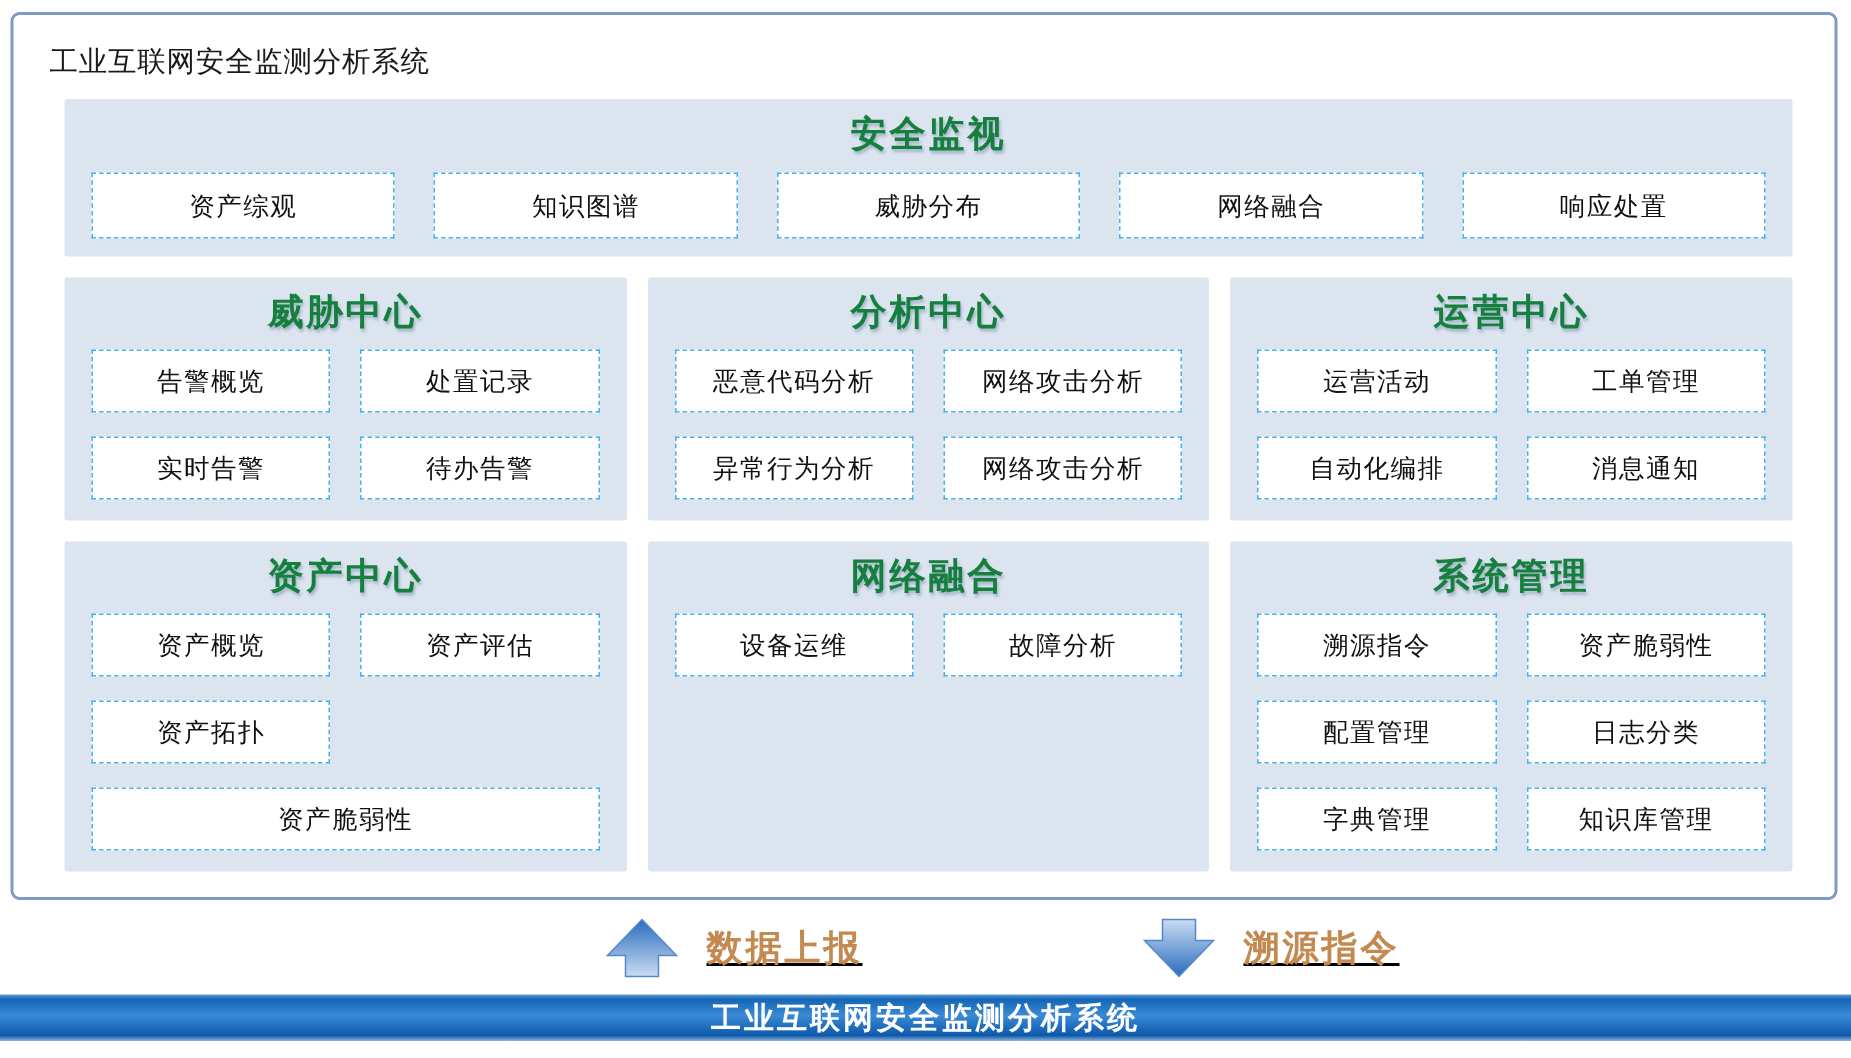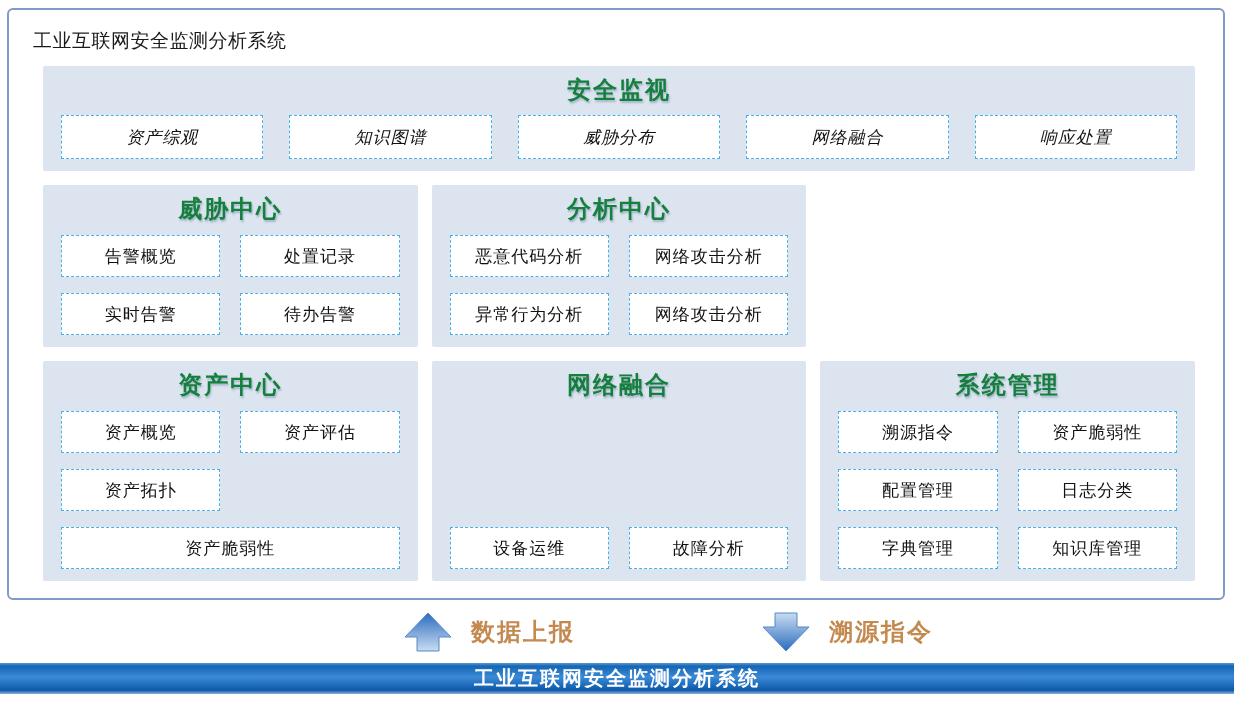--- a/index.html
+++ b/index.html
@@ -18,34 +18,34 @@
   .panel { background:#dce4ef; border-radius:2px; padding:8px 18px 12px;
            display:flex; flex-direction:column; }
   .panel-title { text-align:center; font-size:24px; font-weight:bold; color:#15803d;
                  letter-spacing:2px; line-height:32px;
                  text-shadow:1px 2px 2px rgba(100,125,160,0.45); }
 
   .box { background:#ffffff; border:1.5px dashed #45b2e8; display:flex;
          align-items:center; justify-content:center; font-size:17px; color:#111111;
          letter-spacing:1px; white-space:nowrap; }
 
-  .top-items { display:flex; gap:26px; margin-top:9px;font-style:italic; }
+  .top-items { display:flex; gap:26px; margin-top:9px; }
   .top-items .box { flex:1; height:44px; }
 
   .row3 { display:grid; grid-template-columns:1fr 1fr 1fr; gap:14px; }
-  .row3 .panel { min-height:162px;justify-content:space-between; }
+  .row3 .panel { min-height:162px; }
   .row3.tall .panel { min-height:220px; }
 
   .panel-grid { display:grid; grid-template-columns:1fr 1fr; gap:16px 20px;
                 grid-auto-rows:42px; align-content:start; margin-top:8px; }
   .box.wide { grid-column:1 / -1; }
 
   .flow-row { position:absolute; top:601px; left:0; width:1234px; height:62px;
               display:flex; align-items:center; padding-left:403px; gap:186px; }
-  .flow-group { display:flex; align-items:center; gap:18px; }
+  .flow-group { display:flex; align-items:center; gap:18px;text-decoration:underline; }
   .flow-label { font-size:24px; font-weight:bold; color:#c3894f; letter-spacing:2px;
                 white-space:nowrap; }
   .flow-arrow { width:50px; height:42px; display:block; }
 
   .bottom-bar { position:absolute; top:663px; left:0; width:1234px; height:31px;
                 background:linear-gradient(180deg,#5c9ad2 0%,#1465b5 10%,#3a8ad6 45%,
                            #0d58aa 88%,#8fb3da 100%);
                 display:flex; align-items:center; justify-content:center; }
   .bottom-bar-label { color:#ffffff; font-size:20px; font-weight:bold;
                       letter-spacing:2px; white-space:nowrap; }
@@ -79,20 +79,29 @@
           <div class="box">待办告警</div>
         </div>
       </div>
       <div class="panel">
         <div class="panel-title">分析中心</div>
         <div class="panel-grid">
           <div class="box">恶意代码分析</div>
           <div class="box">网络攻击分析</div>
           <div class="box">异常行为分析</div>
           <div class="box">网络攻击分析</div>
+        </div>
+      </div>
+      <div class="panel">
+        <div class="panel-title">运营中心</div>
+        <div class="panel-grid">
+          <div class="box">运营活动</div>
+          <div class="box">工单管理</div>
+          <div class="box">自动化编排</div>
+          <div class="box">消息通知</div>
         </div>
       </div>
     </div>
 
     <div class="row3 tall">
       <div class="panel">
         <div class="panel-title">资产中心</div>
         <div class="panel-grid">
           <div class="box">资产概览</div>
           <div class="box">资产评估</div>

